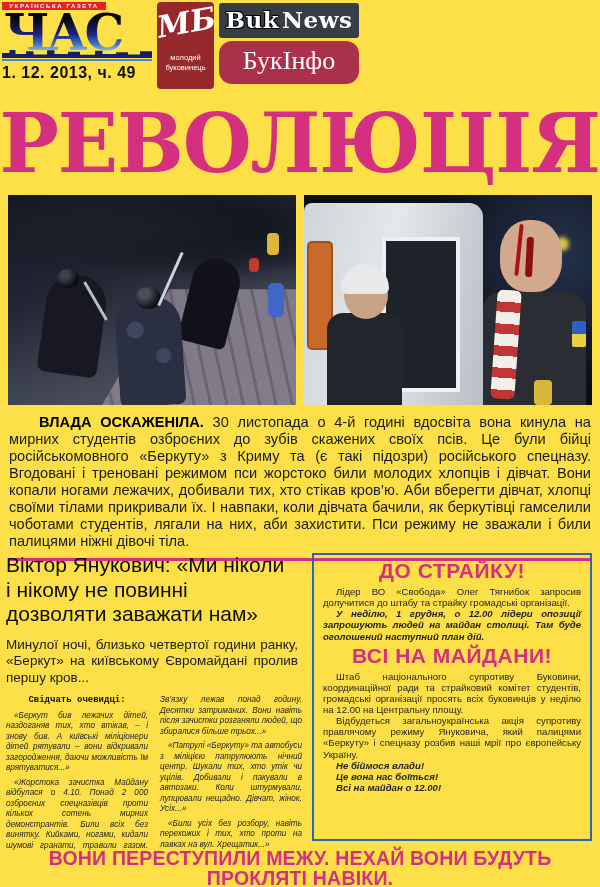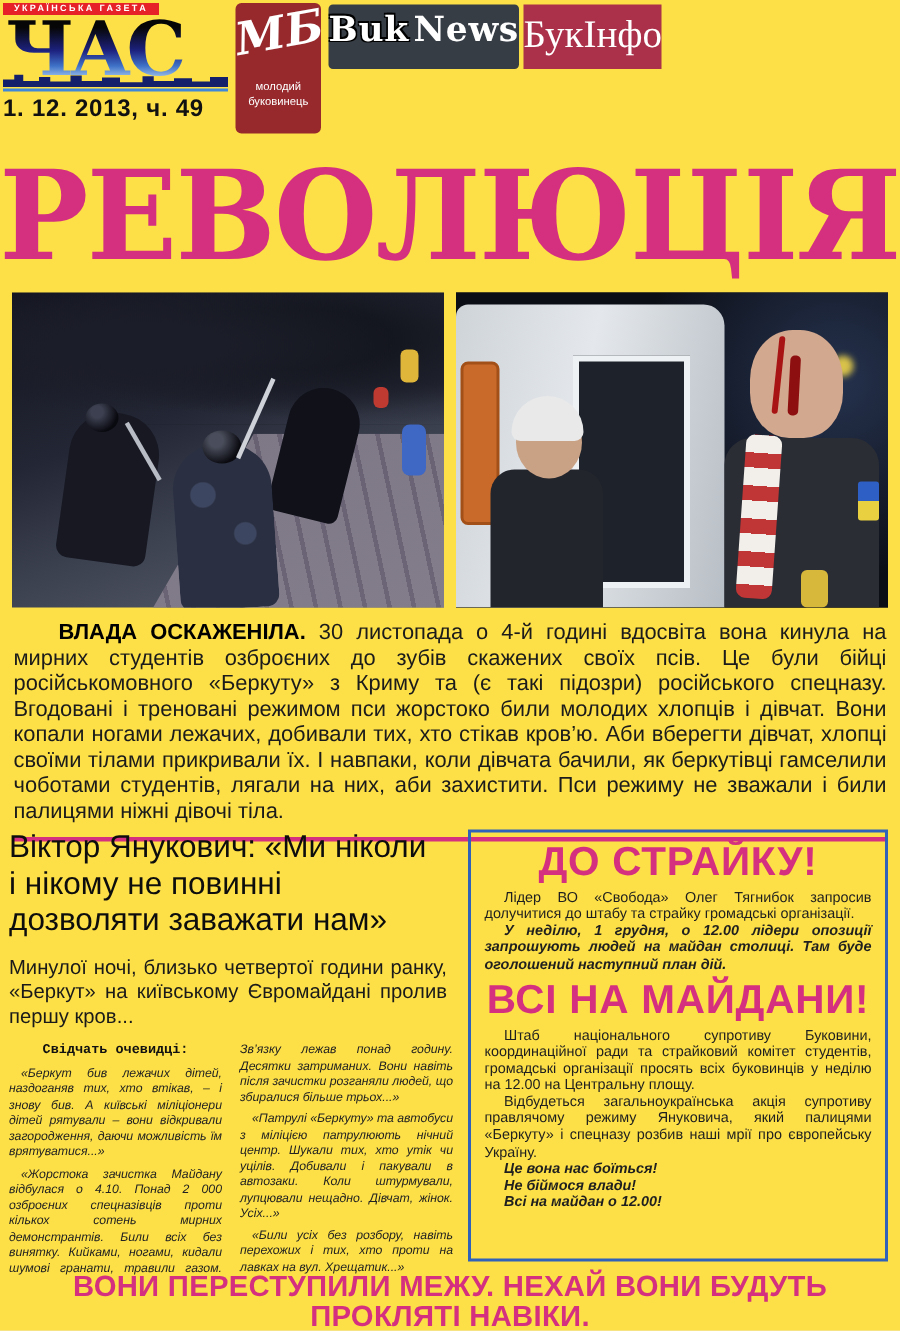--- a/index.html
+++ b/index.html
@@ -22,24 +22,24 @@
   .versii-block { flex:1; white-space:nowrap; font-weight:bold; font-size:44px; letter-spacing:-1px; padding-top:8px; text-align:center; line-height:1.2; }
   .v-red { color:#e12b22; }
   .v-black { color:#141414; }
   .v-onred { background:#e12b22; color:#ffffff; padding:6px 3px 10px; }
 
   .tva-block { width:76px; flex:none; }
   .tva-bar { width:70px; height:5px; background:#4a4e52; margin:0 auto; border-radius:1px; }
   .tva-pennant { width:68px; height:78px; margin:1px auto 0; background:linear-gradient(100deg,#b2cc48 55%, #9ab42f 56%); clip-path:polygon(0 0,100% 0,100% 100%,50% 70%,0 100%); text-align:center; }
   .tva-text { color:#565c60; font-weight:bold; font-size:23px; letter-spacing:1px; padding-top:14px; }
 
-  .buk-stack { width:140px; flex:none; display:flex; gap:3px; padding-top:1px; }
+  .buk-stack { width:140px; flex:none; display:flex; flex-direction:column; gap:3px; padding-top:1px; }
   .buknews { background:#363d45; border-radius:3px; color:#fff; font-family:"DejaVu Serif", serif; font-weight:bold; font-size:23px; text-align:center; padding:3px 0 5px; letter-spacing:0.5px; }
   .bn-buk { color:#ffffff; text-shadow:-1px -1px 0 #000, 1px -1px 0 #000, -1px 1px 0 #000, 1px 1px 0 #000; margin-right:3px; }
-  .bukinfo { background:#ab3049; border-radius:0; color:#fff; font-family:"Liberation Serif", serif; font-size:26px; text-align:center; padding:5px 0 8px; }
+  .bukinfo { background:#ab3049; border-radius:13px; color:#fff; font-family:"Liberation Serif", serif; font-size:26px; text-align:center; padding:5px 0 8px; }
 
   
   .headline-wrap { height:103px; display:flex; align-items:center; justify-content:center; overflow:hidden; }
   .headline { font-family:"DejaVu Serif", serif; font-weight:bold; font-size:70px; color:#d4307f; text-transform:uppercase; transform:scale(1.13, 1.18); letter-spacing:-1px; }
 
   
   .photos { height:210px; display:flex; gap:8px; padding:0 8px; }
   .photo { flex:1; position:relative; overflow:hidden; }
   .photo-left { background:linear-gradient(160deg, #131420 0%, #232634 38%, #3c4150 62%, #5e6270 100%); }
   .shape { position:absolute; }
@@ -83,21 +83,21 @@
   .columns { height:302px; display:flex; gap:10px; padding:10px 8px 0 6px; }
   .left-col { width:296px; flex:none; }
   .left-title { font-size:21px; font-weight:normal; line-height:1.17; color:#0d0d0d; width:288px; }
   .left-lede { font-size:13.5px; font-weight:normal; line-height:1.22; margin-top:10px; text-align:justify; padding-right:4px; color:#1a1a1a; }
   .witness { margin-top:9px; column-count:2; column-gap:12px; height:176px; overflow:hidden; font-style:italic; font-size:8.2px; line-height:1.28; color:#222; }
   .witness-header { font-style:normal; font-weight:bold; font-size:9px; text-align:center; margin-bottom:4px; color:#111;font-family:Liberation Mono, monospace; }
   .witness p { margin:0 0 4px; text-align:justify; text-indent:8px; }
 
   .right-col { flex:1; }
   .strike-box { border:2px solid #2f62b8; height:288px; padding:2px 9px 0; overflow:hidden; }
-  .box-title { color:#d4307f; font-weight:bold; font-size:27px; text-align:center; letter-spacing:0.5px; margin:2px 0 3px; }
+  .box-title { color:#d4307f; font-weight:bold; font-size:21px; text-align:center; letter-spacing:0.5px; margin:2px 0 3px; }
   .strike-box p { font-size:9.6px; line-height:1.16; text-align:justify; text-indent:13px; color:#1f1f1f; margin:0; }
   .p-bold { font-weight:bold;font-style:italic; }
   .slogan { font-weight:bold !important; font-style:italic; text-align:left !important; }
 
   
   .footer { height:42px; text-align:center; color:#d4307f; font-weight:bold; font-size:19.5px; line-height:1.05; padding-top:3px; letter-spacing:0.2px; }
 </style>
 </head>
 <body>
 
@@ -186,22 +186,22 @@
     </div>
 
     <div class="right-col">
       <div class="strike-box">
         <div class="box-title">ДО  СТРАЙКУ!</div>
         <p>Лідер ВО «Свобода» Олег Тягнибок запросив долучитися до штабу та страйку громадські організації.</p>
         <p class="p-bold">У неділю, 1 грудня, о 12.00 лідери опозиції запрошують людей на майдан столиці. Там буде оголошений наступний план дій.</p>
         <div class="box-title">ВСІ НА МАЙДАНИ!</div>
         <p>Штаб національного супротиву Буковини, координаційної ради та страйковий комітет студентів, громадські організації просять всіх буковинців у неділю на 12.00 на Центральну площу.</p>
         <p>Відбудеться загальноукраїнська акція супротиву правлячому режиму Януковича, який палицями «Беркуту» і спецназу розбив наші мрії про європейську Україну.</p>
+        <p class="slogan">Не біймося влади!</p>
         <p class="slogan">Це вона нас боїться!</p>
-        <p class="slogan">Не біймося влади!</p>
         <p class="slogan">Всі на майдан о 12.00!</p>
 
       </div>
     </div>
   </div>
 
   <div class="footer">
     <div>ВОНИ ПЕРЕСТУПИЛИ МЕЖУ. НЕХАЙ ВОНИ БУДУТЬ ПРОКЛЯТІ НАВІКИ.</div>
 
   </div>

